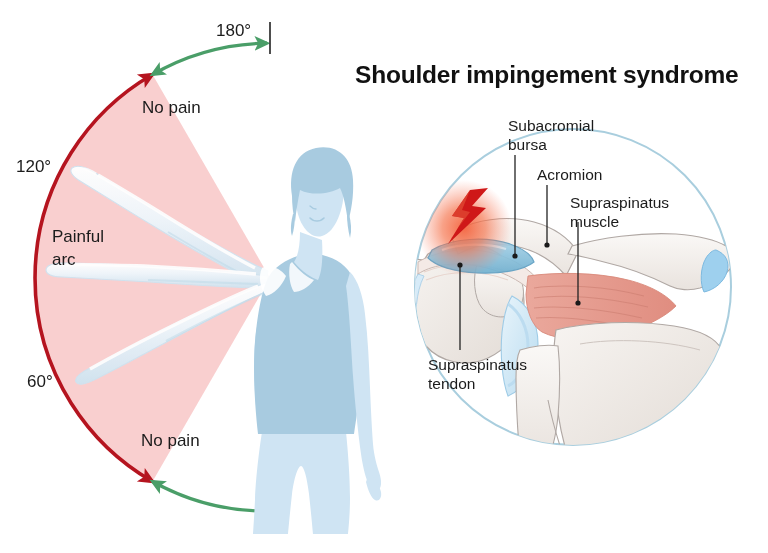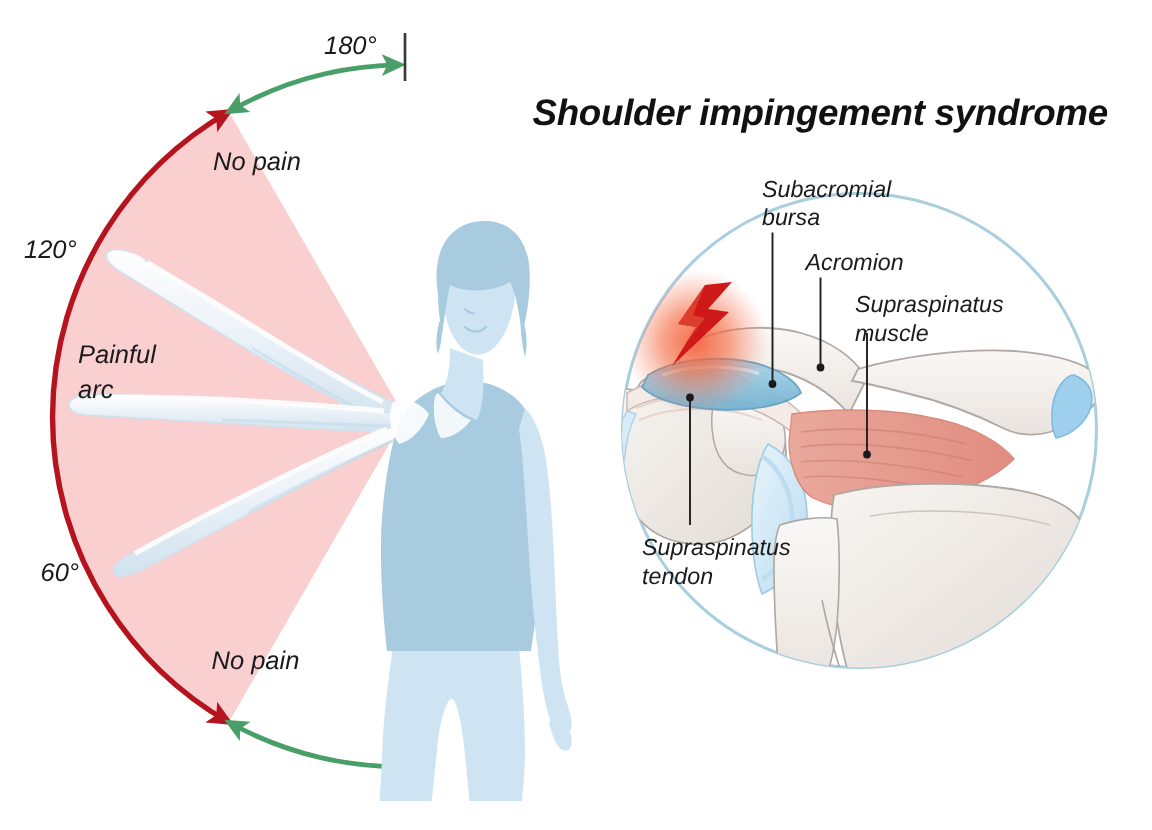--- a/index.html
+++ b/index.html
@@ -1,21 +1,21 @@
 <!DOCTYPE html>
 <html><head>
 <meta charset="utf-8">
 <style>
   html,body{margin:0;padding:0;background:#ffffff;}
   body{
     width:768px;height:553px;overflow:hidden;position:relative;
     font-family:"Liberation Sans","DejaVu Sans",sans-serif;
     color:#1a1a1a;
   }
-  #stage{position:absolute;inset:0;width:612px;height:553px;font-style:italic;}
+  #stage{position:absolute;inset:0;width:612px;height:553px;}
   svg{display:block;}
   .lbl{font-family:"Liberation Sans","DejaVu Sans",sans-serif;fill:#1b1b1b;}
   .deg{font-size:17px;}
   .nopain{font-size:17px;}
   .painarc{font-size:17px;}
   .anat{font-size:15.5px;}
   .title{font-size:24.5px;font-weight:bold;letter-spacing:-0.2px;fill:#111111;}
 </style>
 </head>
 <body>

